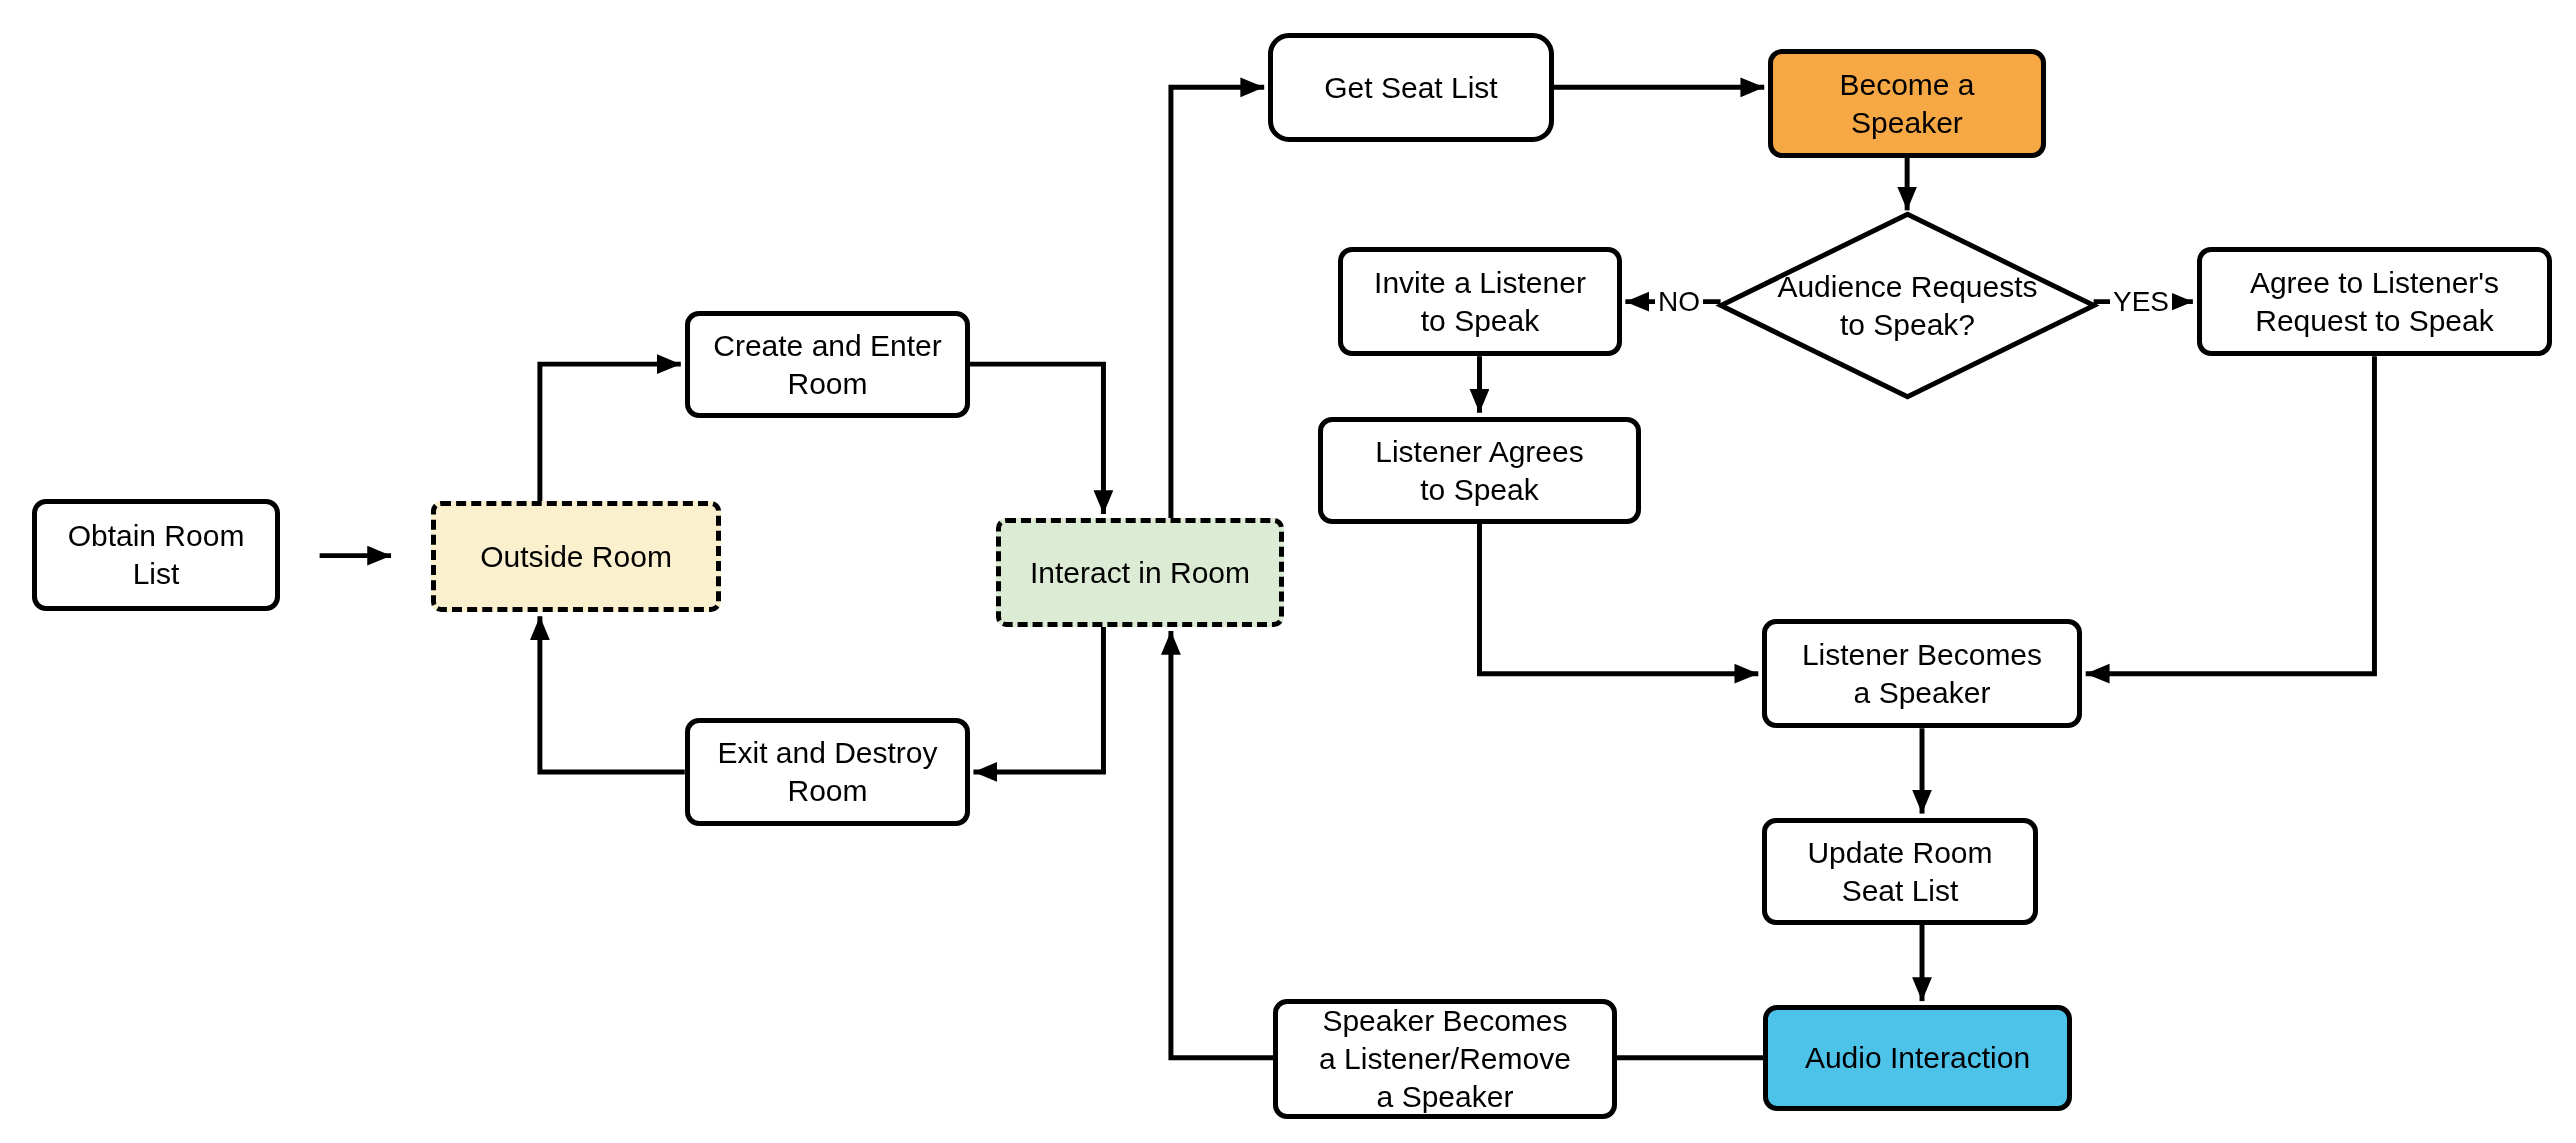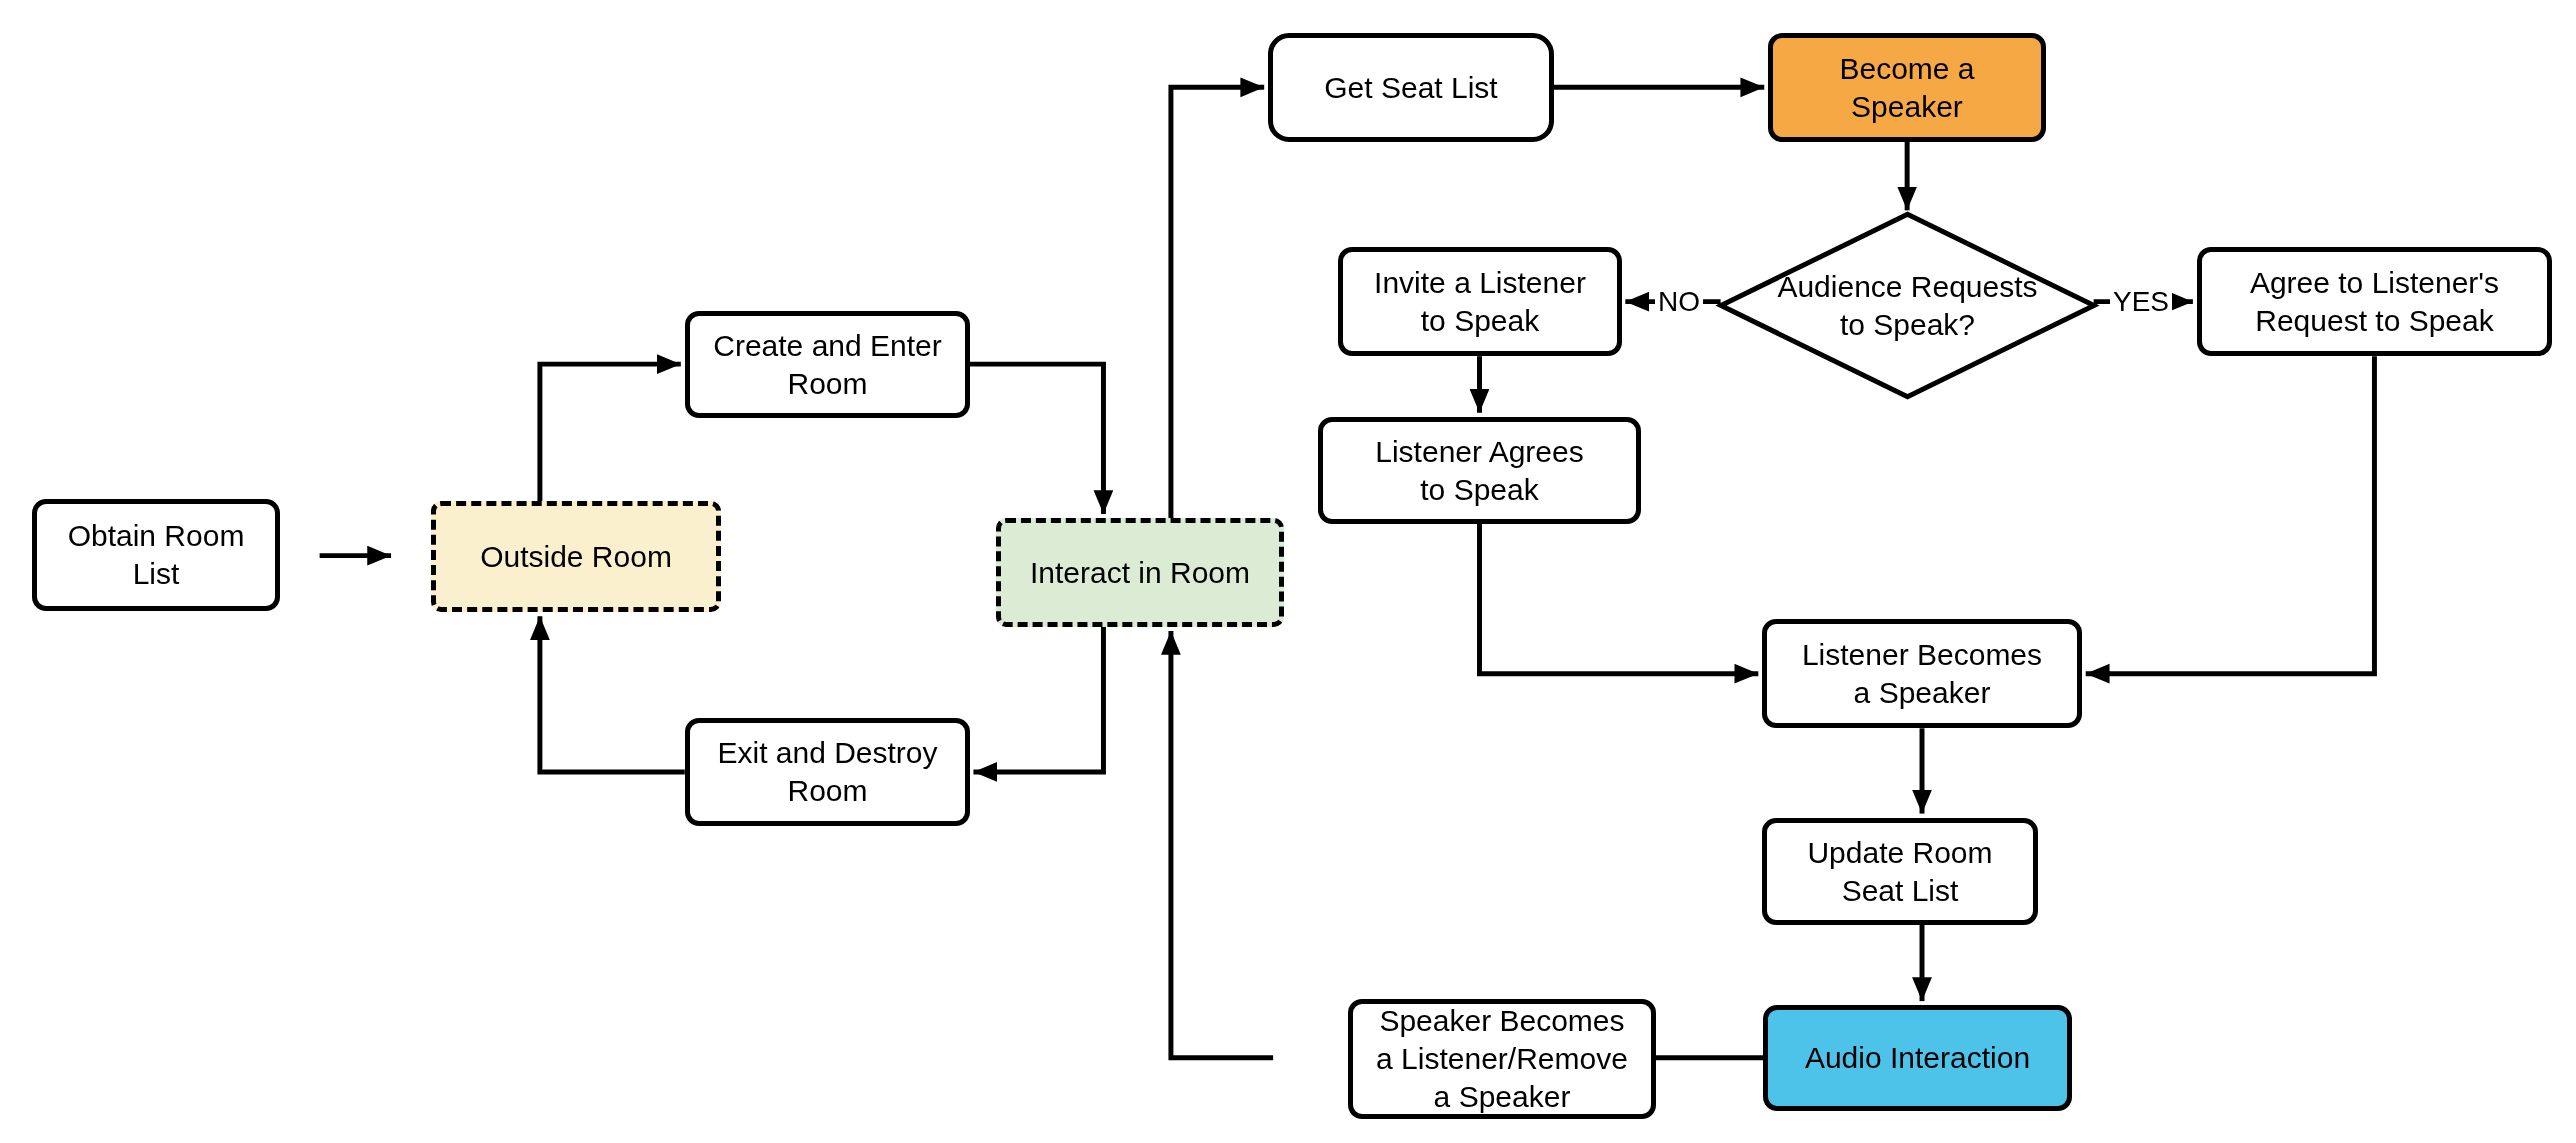--- a/index.html
+++ b/index.html
@@ -30,21 +30,21 @@
   .node .lbl {
     font-size: 30px;
     line-height: 38px;
     text-align: center;
     white-space: pre-line;
     padding: 0 8px;
   }
   .dashed { border-style: dashed; border-radius: 10px; margin-left: 36px; }
   .fill-cream  { background: #FAF0CD; }
   .fill-green  { background: #DCEBD4; }
-  .fill-orange { background: #F6A845; }
+  .fill-orange { background: #F6A845; margin-top: 16px; }
   .fill-blue   { background: #4DC3EA; }
   .decision {
     position: absolute;
     left: 1721px; top: 214px;
     width: 373px; height: 183px;
   }
   .decision svg { overflow: visible; display: block; }
   .decision .lbl {
     position: absolute;
     left: 0; top: 0; right: 0; bottom: 0;
@@ -161,20 +161,20 @@
 
   <div class="node" style="left:1762px; top:818px; width:276px; height:107px;">
     <span class="lbl">Update Room
 Seat List</span>
   </div>
 
   <div class="node fill-blue" style="left:1763px; top:1005px; width:309px; height:106px;">
     <span class="lbl">Audio Interaction</span>
   </div>
 
-  <div class="node" style="left:1348px; top:999px; width:308px; height:120px;border-radius:14px;">
+  <div class="node" style="left:1273px; top:999px; width:344px; height:120px;border-radius:14px;">
     <span class="lbl">Speaker Becomes
 a Listener/Remove
 a Speaker</span>
   </div>
 
 </div>
 
 
 </body></html>

